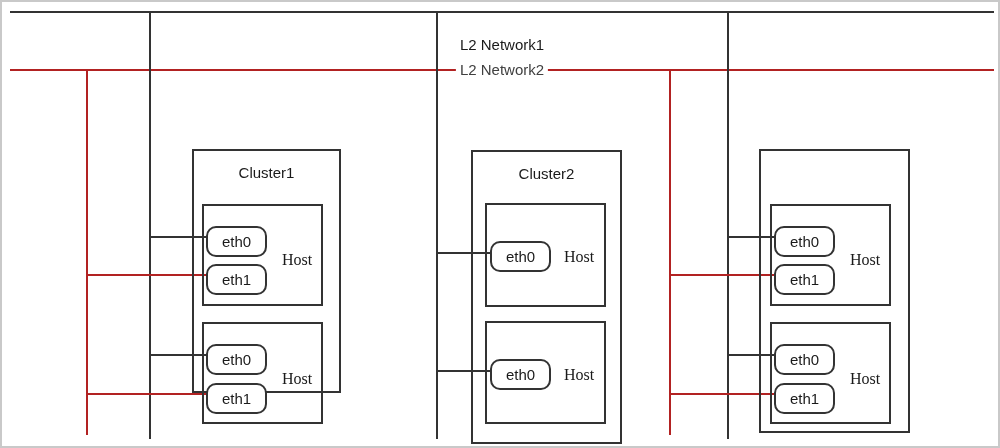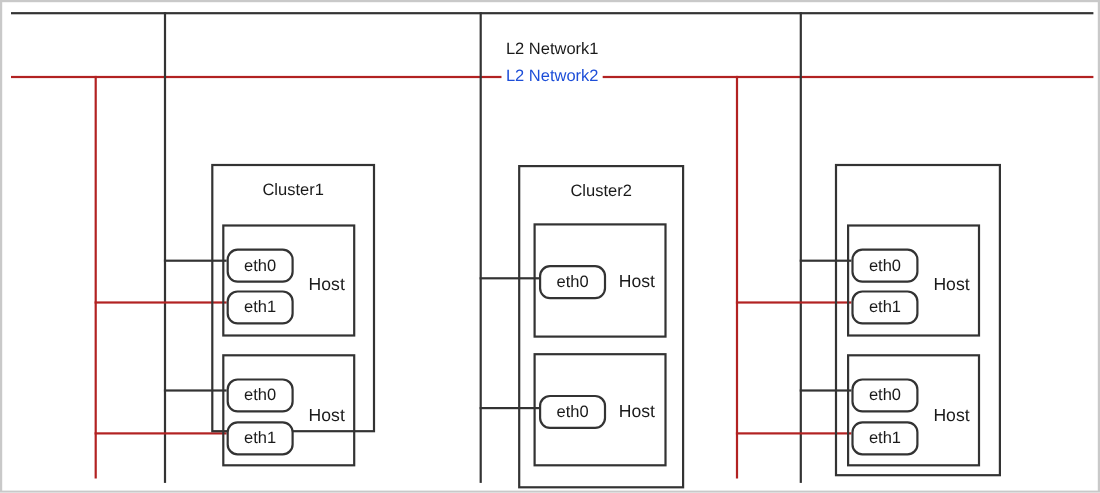--- a/index.html
+++ b/index.html
@@ -22,21 +22,21 @@
   .netlabel{
     position:absolute;
     transform:translateX(-50%);
     background:#ffffff;
     padding:0 4px;
     font-size:15px;
     line-height:17px;
     white-space:nowrap;
   }
   .netlabel.n1{color:#1a1a1a;}
-  .netlabel.n2{color:#1d4ed8;}
+  .netlabel.n2{color:#404040;}
   .cluster{
     position:absolute;
     box-sizing:border-box;
     border:2px solid #333333;
     background:transparent;
   }
   .cluster-title{
     position:absolute;
     top:13px;left:0;right:0;
     text-align:center;
@@ -56,20 +56,21 @@
     border-radius:10px;
     background:#ffffff;
     font-size:15px;
     display:flex;align-items:center;justify-content:center;
   }
   .host-label{
     position:absolute;
     transform:translate(-50%,-50%);
     font-size:16px;
     white-space:nowrap;
+    font-family:Liberation Serif, serif;
   }
 </style>
 </head>
 <body>
 
 <div class="canvas">
 
   <div class="hline black" style="left:8px;top:9px;width:984px;"></div>
   <div class="hline red" style="left:8px;top:67px;width:984px;"></div>
 

